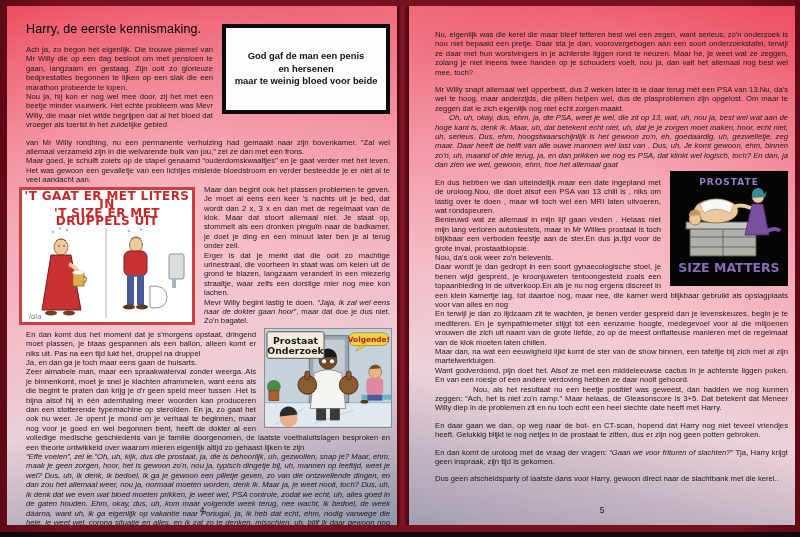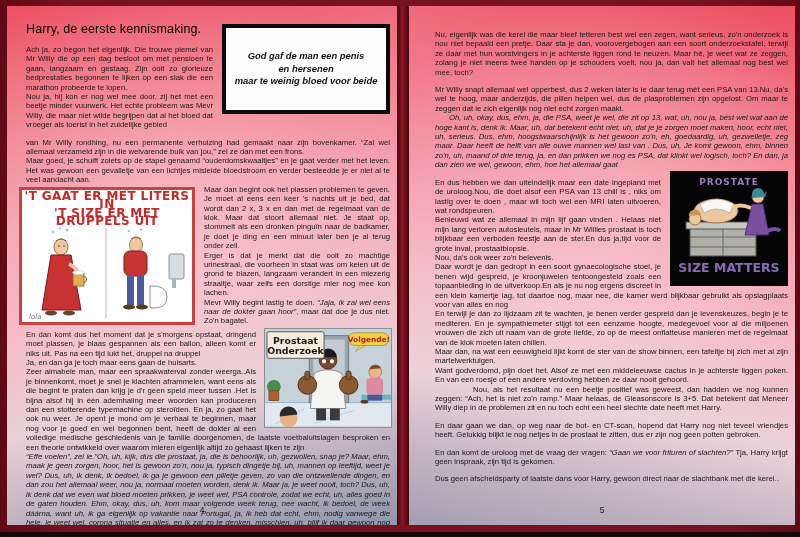--- a/index.html
+++ b/index.html
@@ -31,21 +31,21 @@
   .italic{font-style:italic;}
   .ind1{text-indent:14px;}
   .ind2{text-indent:38px;}
   .pagenum{position:absolute;bottom:10px;left:0;width:100%;text-align:center;font-size:8.5px;color:#1a1a1a;}
 
   
   .quote-box{
     float:right;width:168px;height:90px;margin:2px 0 6px 9px;
     background:#fdfdfd;border:4px solid #0a0a0a;box-sizing:border-box;
     display:flex;flex-direction:column;justify-content:center;text-align:center;
-    font-weight:bold;font-style:italic;font-size:9.4px;line-height:12.5px;color:#111;
+    font-weight:bold;font-size:9.4px;line-height:12.5px;color:#111;
   }
   
   .toilet-cartoon{
     float:left;width:176px;margin:2px 9px 3px -7px;background:#fff;
     border:3px solid #c84040;box-sizing:border-box;padding:2px 1px 0 1px;
   }
   .tc-caption{font-family:"DejaVu Sans",sans-serif;font-weight:bold;color:#c42828;
     font-size:12px;line-height:8.6px;text-align:center;letter-spacing:.4px;}
   
   .prostaat-cartoon{float:right;width:128px;height:100px;margin:2px -2px 3px 8px;

